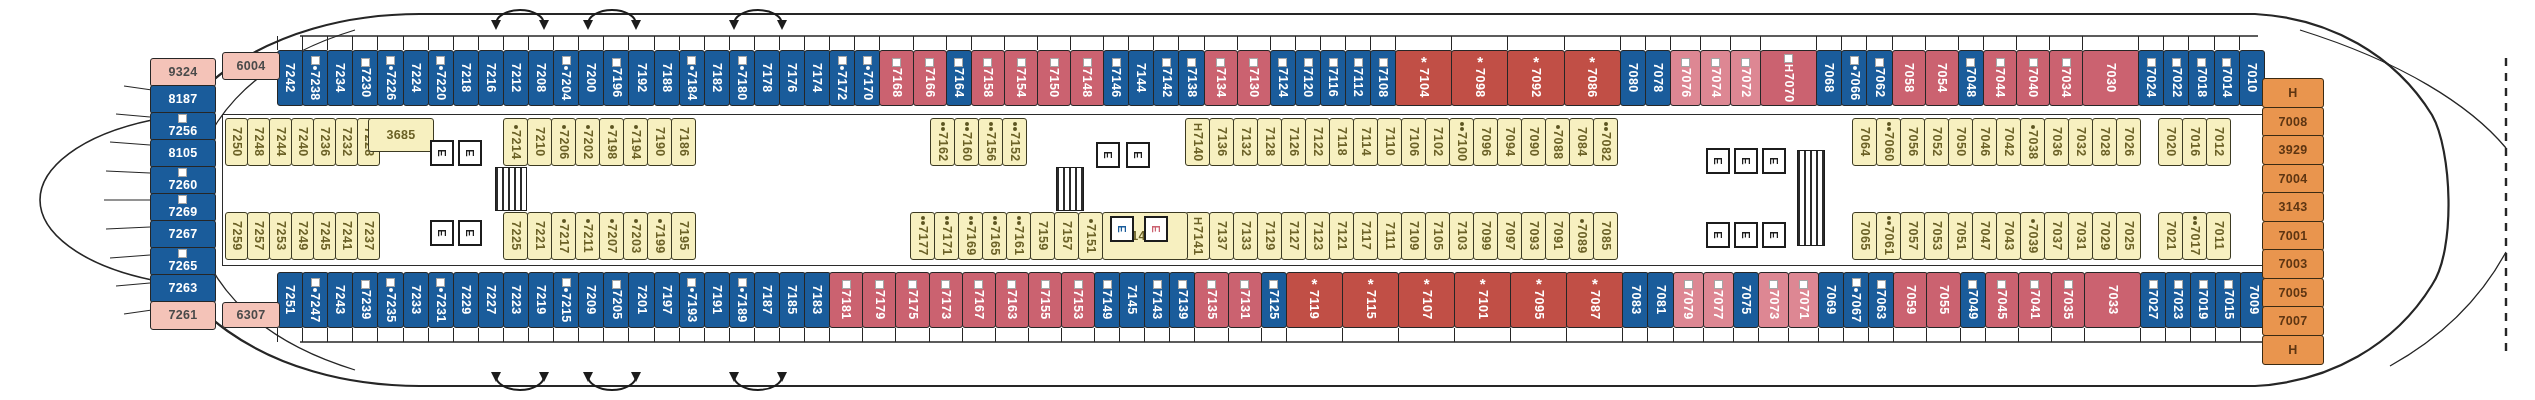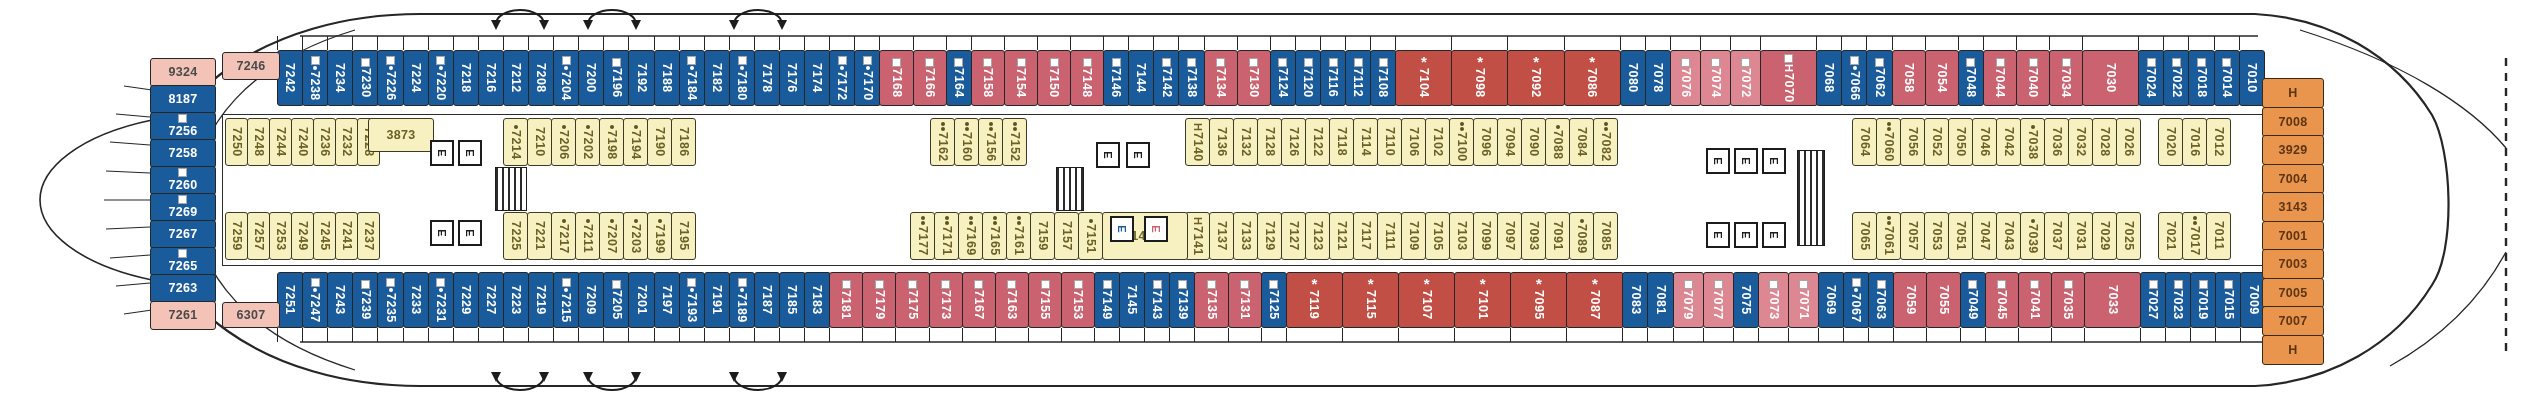--- a/index.html
+++ b/index.html
@@ -1493,21 +1493,21 @@
         </span>
       </div>
       <div class="cabin c-b" style="left: 150px; top: 112px; width: 66px; height: 28.5px;">
         <span class="lblcol">
           <span class="g-sq"></span>
           <span class="hnum">7256</span>
         </span>
       </div>
       <div class="cabin c-b" style="left: 150px; top: 139px; width: 66px; height: 28.5px;">
         <span class="lblcol">
-          <span class="hnum">7258</span>
+          <span class="hnum">8105</span>
         </span>
       </div>
       <div class="cabin c-b" style="left: 150px; top: 166px; width: 66px; height: 28.5px;">
         <span class="lblcol">
           <span class="g-sq"></span>
           <span class="hnum">7260</span>
         </span>
       </div>
       <div class="cabin c-b" style="left: 150px; top: 193px; width: 66px; height: 28.5px;">
         <span class="lblcol">
@@ -1581,31 +1581,31 @@
           <span class="hnum">7007</span>
         </span>
       </div>
       <div class="cabin c-o" style="left: 2262px; top: 334.5px; width: 62px; height: 30px;">
         <span class="lblcol">
           <span class="hnum">H</span>
         </span>
       </div>
       <div class="cabin c-y" style="left: 368px; top: 118px; width: 66px; height: 34px;">
         <span class="lblcol">
-          <span class="hnum">3873</span>
+          <span class="hnum">3685</span>
         </span>
       </div>
       <div class="cabin c-y" style="left: 1102px; top: 212px; width: 86px; height: 48px;">
         <span class="lblcol">
           <span class="hnum">7147<span class="g-sq" style="display: inline-block; margin-left: 4px;"></span></span>
         </span>
       </div>
       <div class="cabin c-sal" style="left: 222px; top: 52px; width: 58px; height: 28px;">
         <span class="lblcol">
-          <span class="hnum">7246</span>
+          <span class="hnum">6004</span>
         </span>
       </div>
       <div class="cabin c-sal" style="left: 222px; top: 302px; width: 58px; height: 26px;">
         <span class="lblcol">
           <span class="hnum">6307</span>
         </span>
       </div>
     </div>
   <div id="featureLayer">
       <div class="tick" style="left: 277px; top: 36px; height: 14px;"></div>

